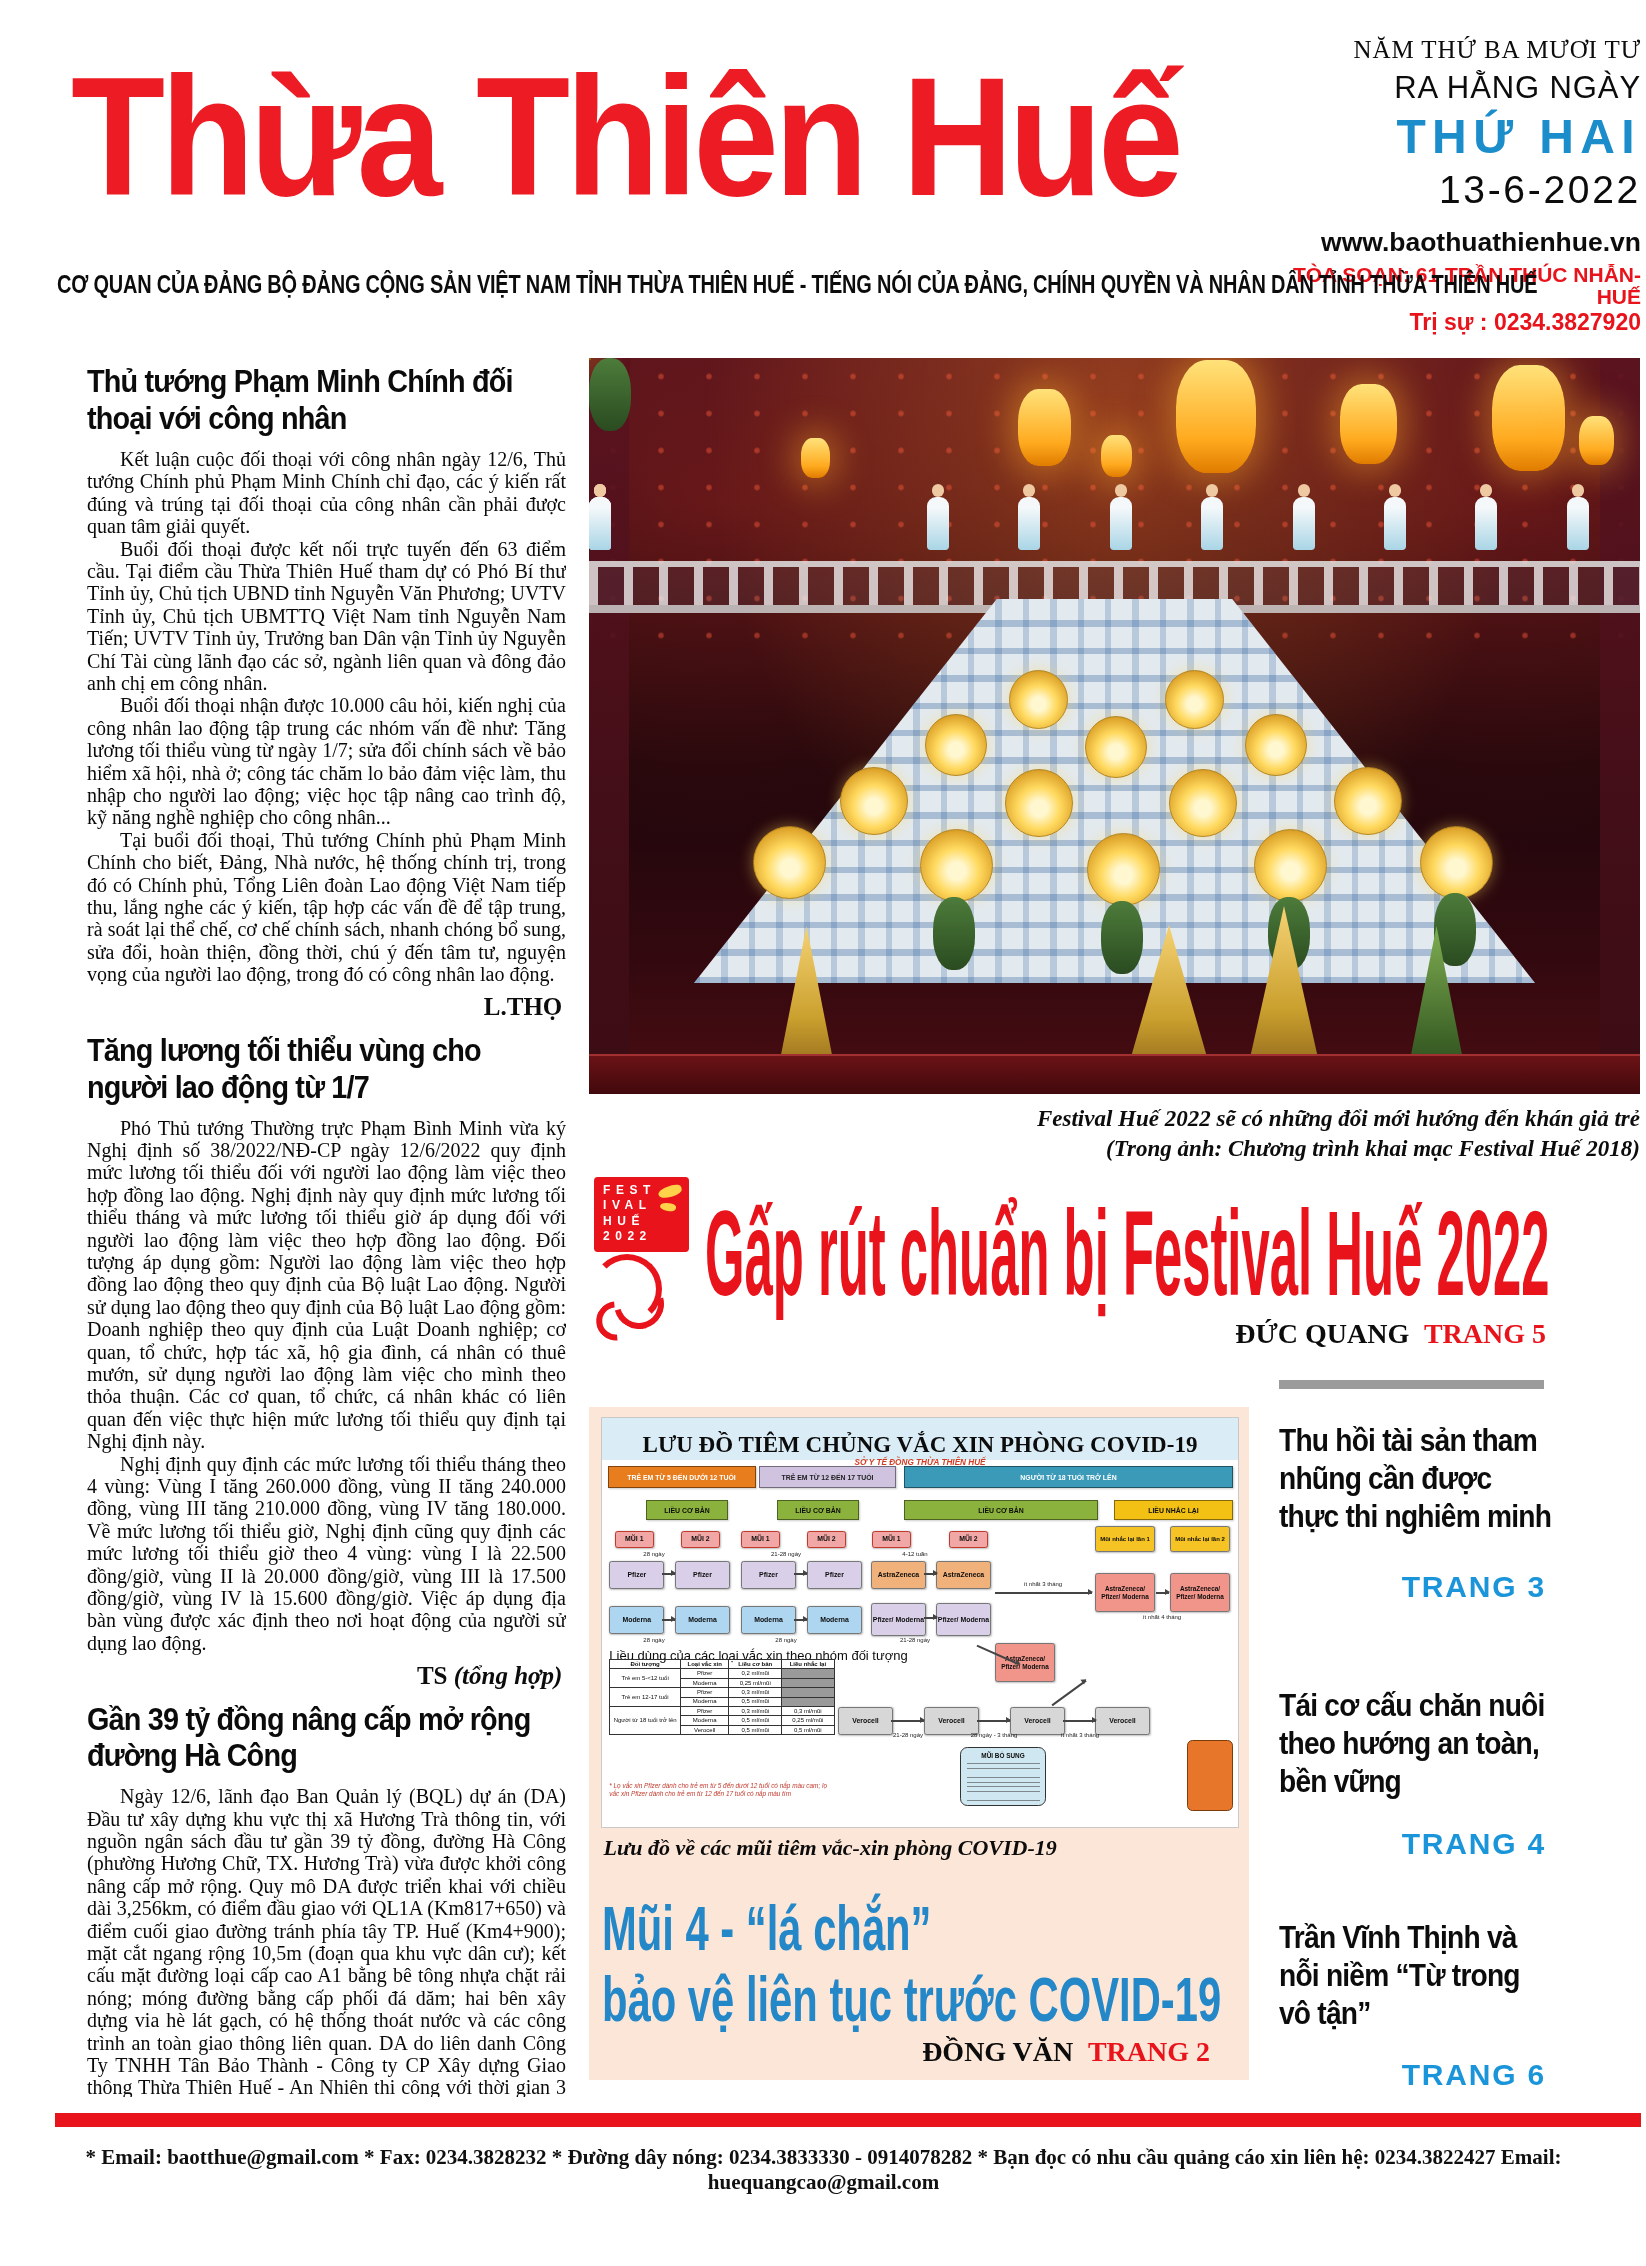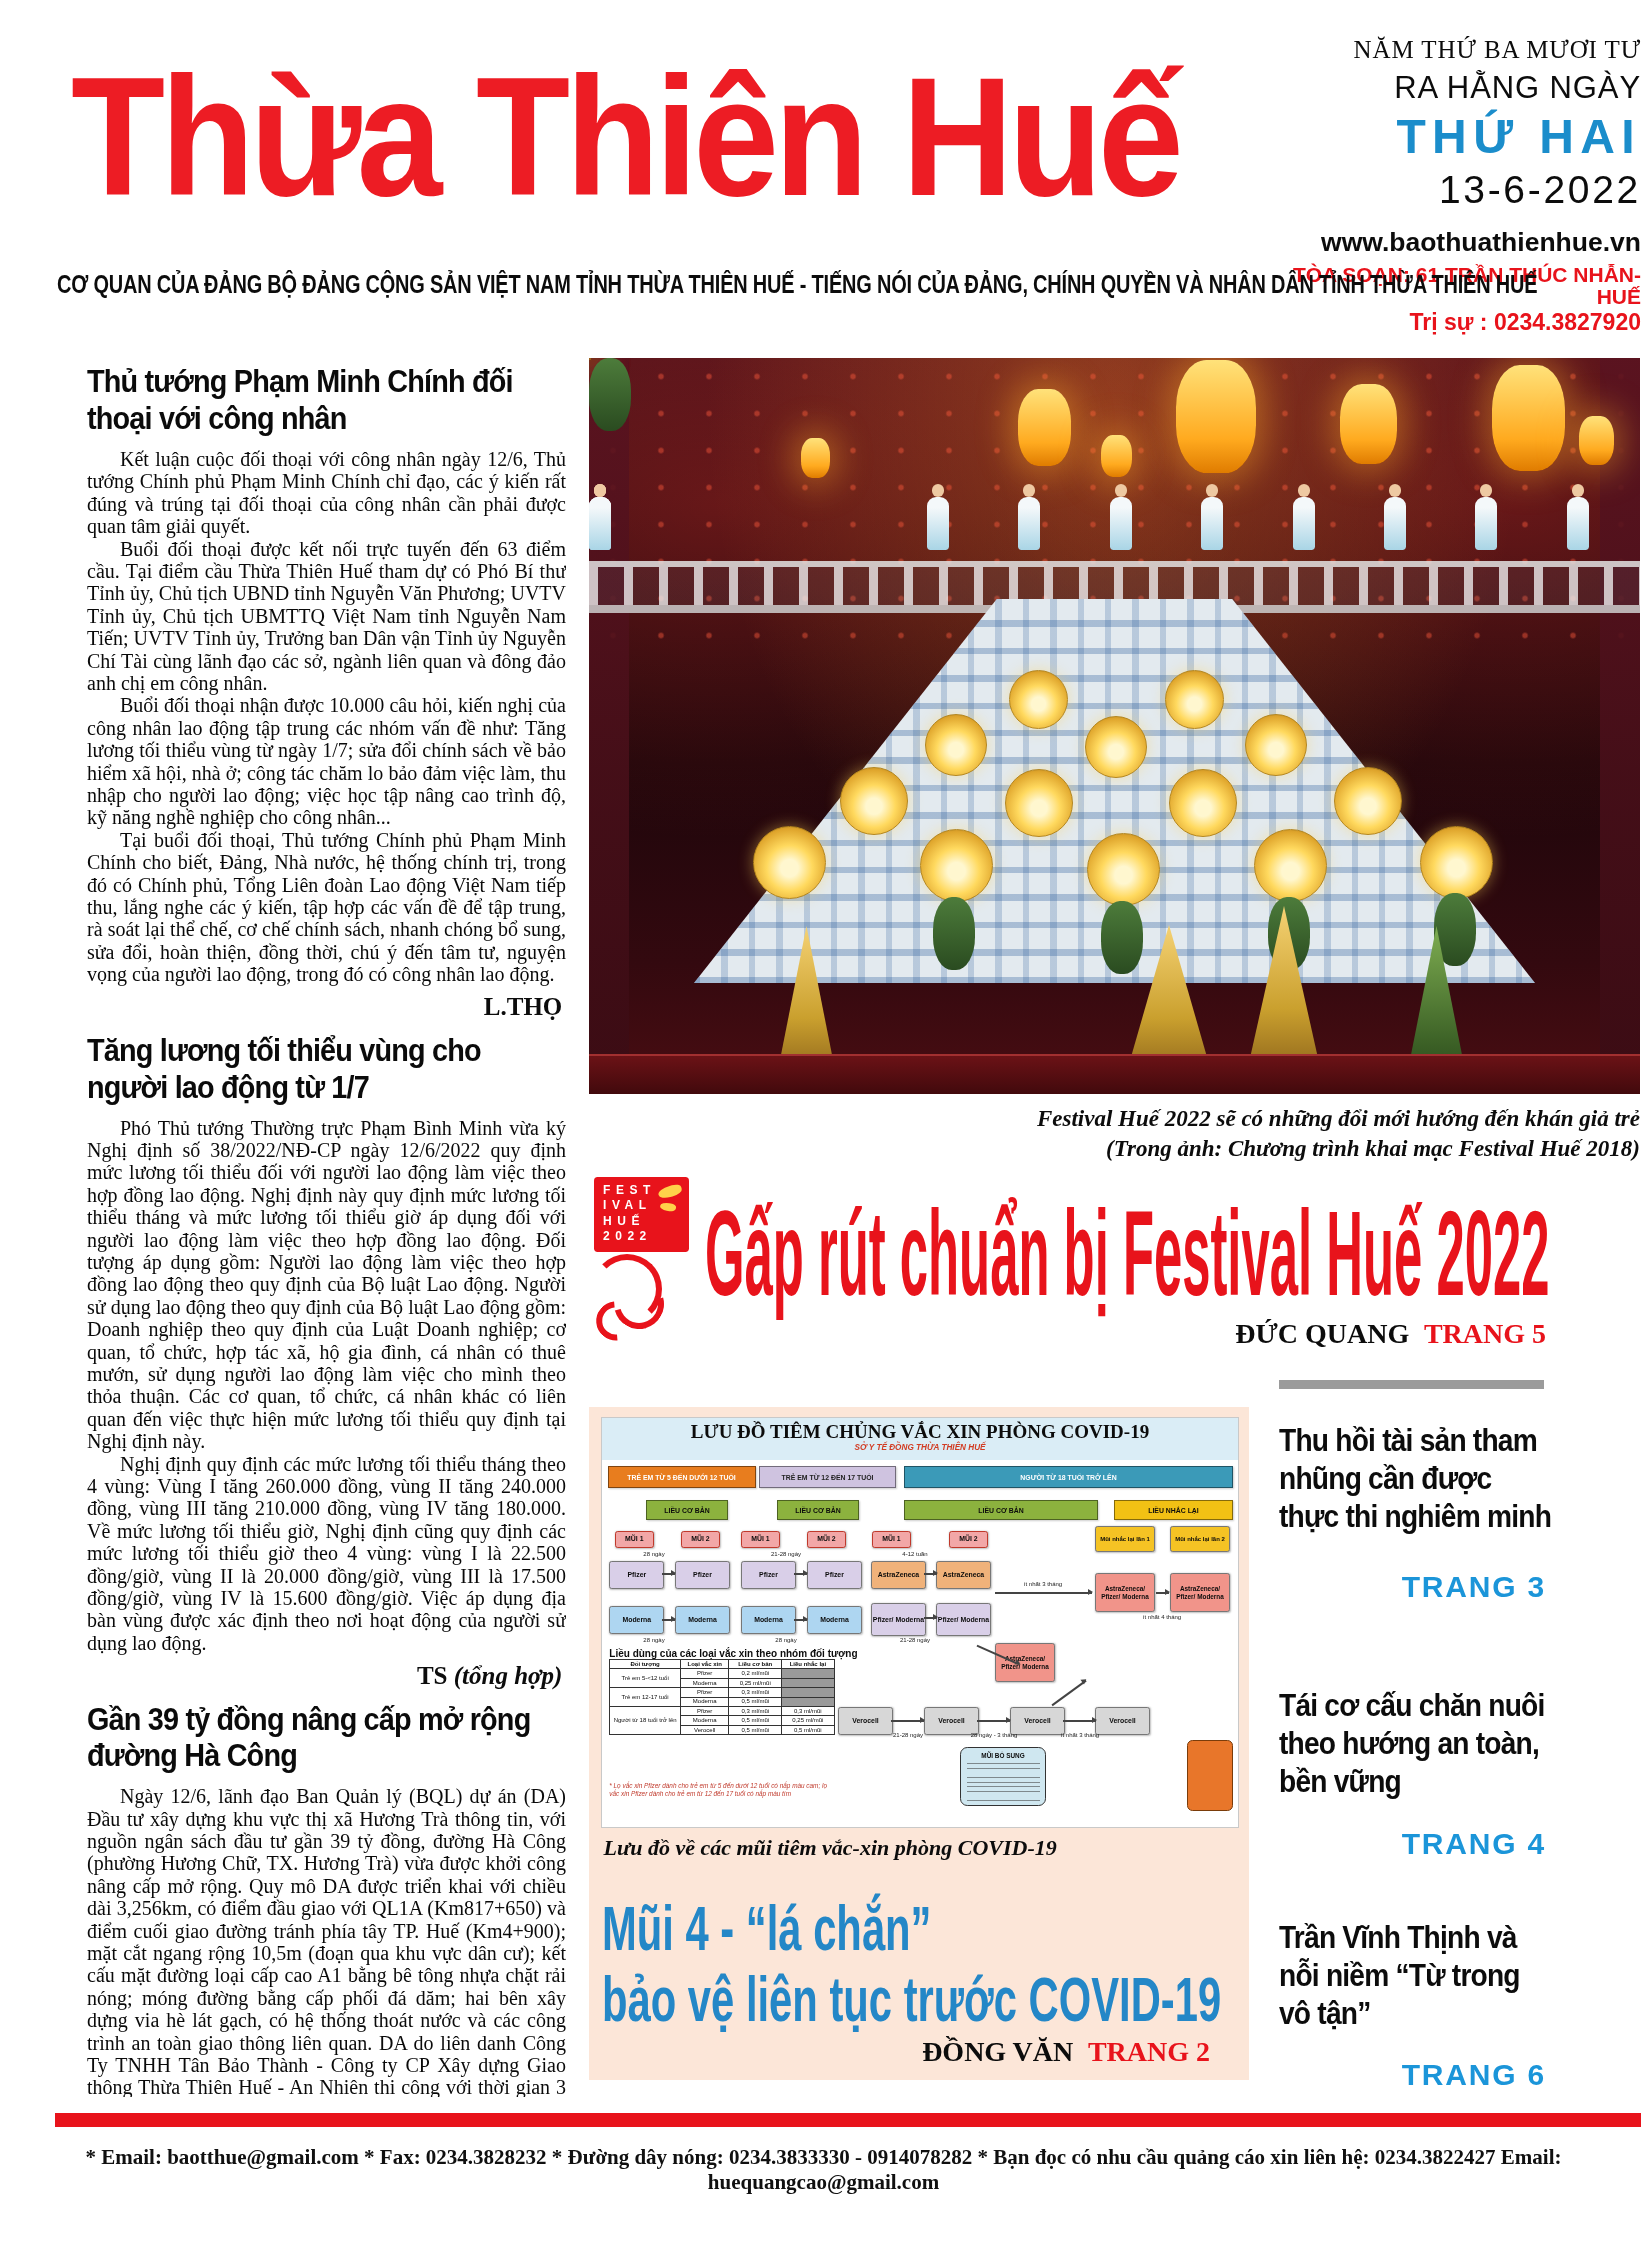--- a/index.html
+++ b/index.html
@@ -107,38 +107,38 @@
   .swirl{border:6.4px solid #e8131b;border-radius:50%;border-left-color:transparent;border-bottom-color:transparent}
   .redhead{left:705px;top:1190px;font-weight:bold;color:#e8131b;font-size:121px;line-height:1.05;
            white-space:nowrap;transform:scaleX(.42);transform-origin:left top}
   .storyby{font-family:"Liberation Serif",serif;font-weight:bold;font-size:28px;text-align:right}
   .storyby .pg{color:#e8131b;margin-left:14.6px}
   .graybar{background:#9b9b9b}
   
   .peach{left:589px;top:1407px;width:660px;height:673px;background:#fce6d8}
   .fc{left:12px;top:10px;width:636px;height:409px;background:#fff;border:0.9px solid #c9c9c9;overflow:hidden}
   .fc-head{left:0;top:0;width:636px;height:42px;background:#daedf6;text-align:center}
-  .fc-title{font-family:"Liberation Serif",serif;font-weight:bold;font-size:19px;padding-top:3px}
+  .fc-title{font-family:"Liberation Serif",serif;font-weight:bold;font-size:23px;padding-top:14px}
   .fc-sub{color:#d23c23;font-weight:bold;font-style:italic;font-size:8.2px}
   .bar{position:absolute;display:flex;align-items:center;justify-content:center;text-align:center;
        font-weight:bold;font-size:6.9px;border:0.9px solid rgba(0,0,0,.45);box-shadow:0.9px 0.9px 1.8px rgba(0,0,0,.2)}
   .vbox{position:absolute;width:53px;height:25.6px;border:0.9px solid #777;border-radius:2.7px;
         display:flex;align-items:center;justify-content:center;text-align:center;
         font-weight:bold;font-size:6.9px;line-height:1.15;box-shadow:0.9px 0.9px 1.8px rgba(0,0,0,.25);background:#eee}
   .lav{background:#d9cfe8}.blu{background:#aed6f1}.orgv{background:#f0b27a}.pnk{background:#f1948a}
   .gry{background:#d7d7d7}.ylwb{background:#f5c324}.pinkshot{background:#f2a7a7;border-color:#c0392b}
   .harr{position:absolute;height:1.8px;background:#444}
   .harr::after{content:"";position:absolute;right:-0.9px;top:-2.7px;border-left:5.5px solid #444;
                border-top:3.7px solid transparent;border-bottom:3.7px solid transparent}
   .alab{position:absolute;font-size:6px;color:#222;text-align:center;width:82px}
   .tinylines{background:repeating-linear-gradient(0deg,rgba(60,60,60,.55) 0 0.9px,transparent 0.9px 4.6px)}
   .fctable{position:absolute;border-collapse:collapse;font-size:6px;line-height:1.1}
   .fctable td,.fctable th{border:0.9px solid #333;padding:0.9px 1.8px;text-align:center}
   .fctable .shade{background:#9a9a9a}
-  .fc-cap{font-weight:bold;font-size:10px}
+  .fc-cap{font-weight:normal;font-size:13px}
   .fc-note{color:#c0392b;font-size:6.4px;font-style:italic;line-height:1.25}
   .chartcap{font-family:Liberation Serif, serif;font-weight:bold;font-style:italic;font-size:22px}
   .bluehead{font-weight:bold;color:#2487c7;font-size:58px;line-height:1.1;white-space:nowrap;
             transform:scale(.72,1.1);transform-origin:left top}
   
   .rtitle{font-weight:bold;font-size:32px;line-height:1.18;letter-spacing:-0.9px;width:315px;
           transform:scaleX(.88);transform-origin:left top;color:#0c0c0c}
   .rpage{font-weight:bold;font-size:30px;color:#1b95d9;letter-spacing:1.8px;text-align:right;width:267px}
   
   .redbar{left:55px;top:2113px;width:1586px;height:13.7px;background:#e8131b}

